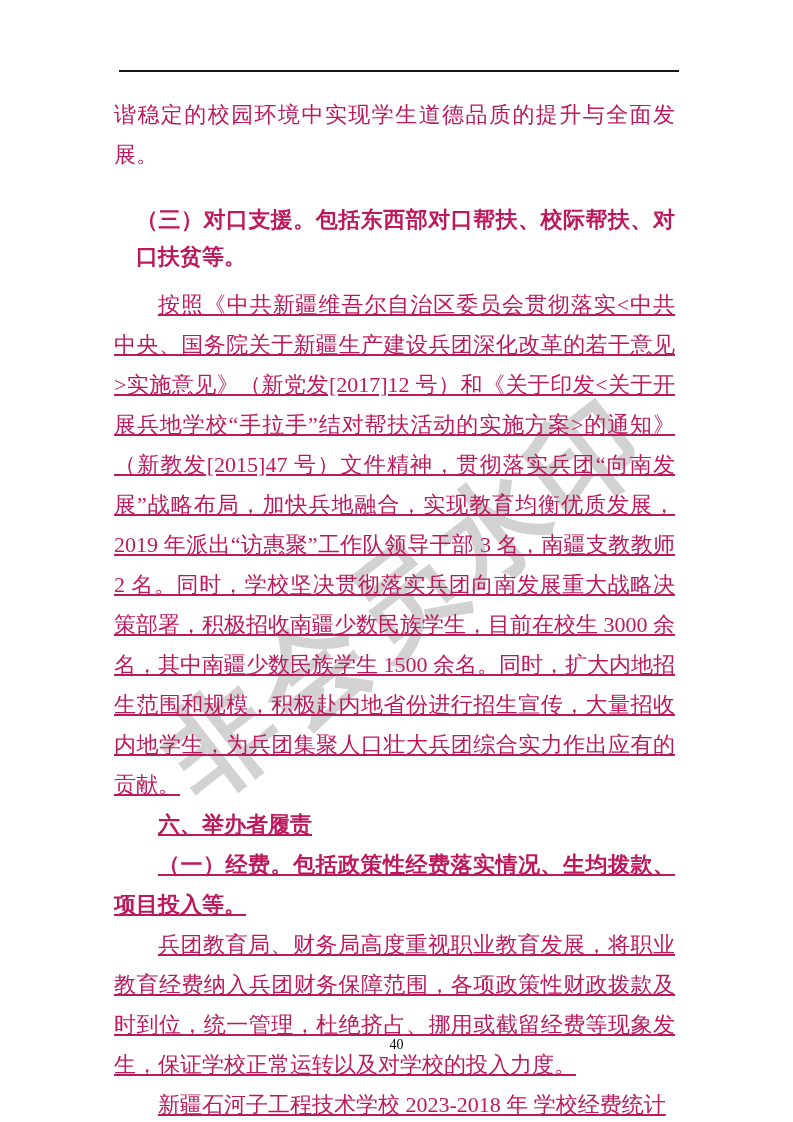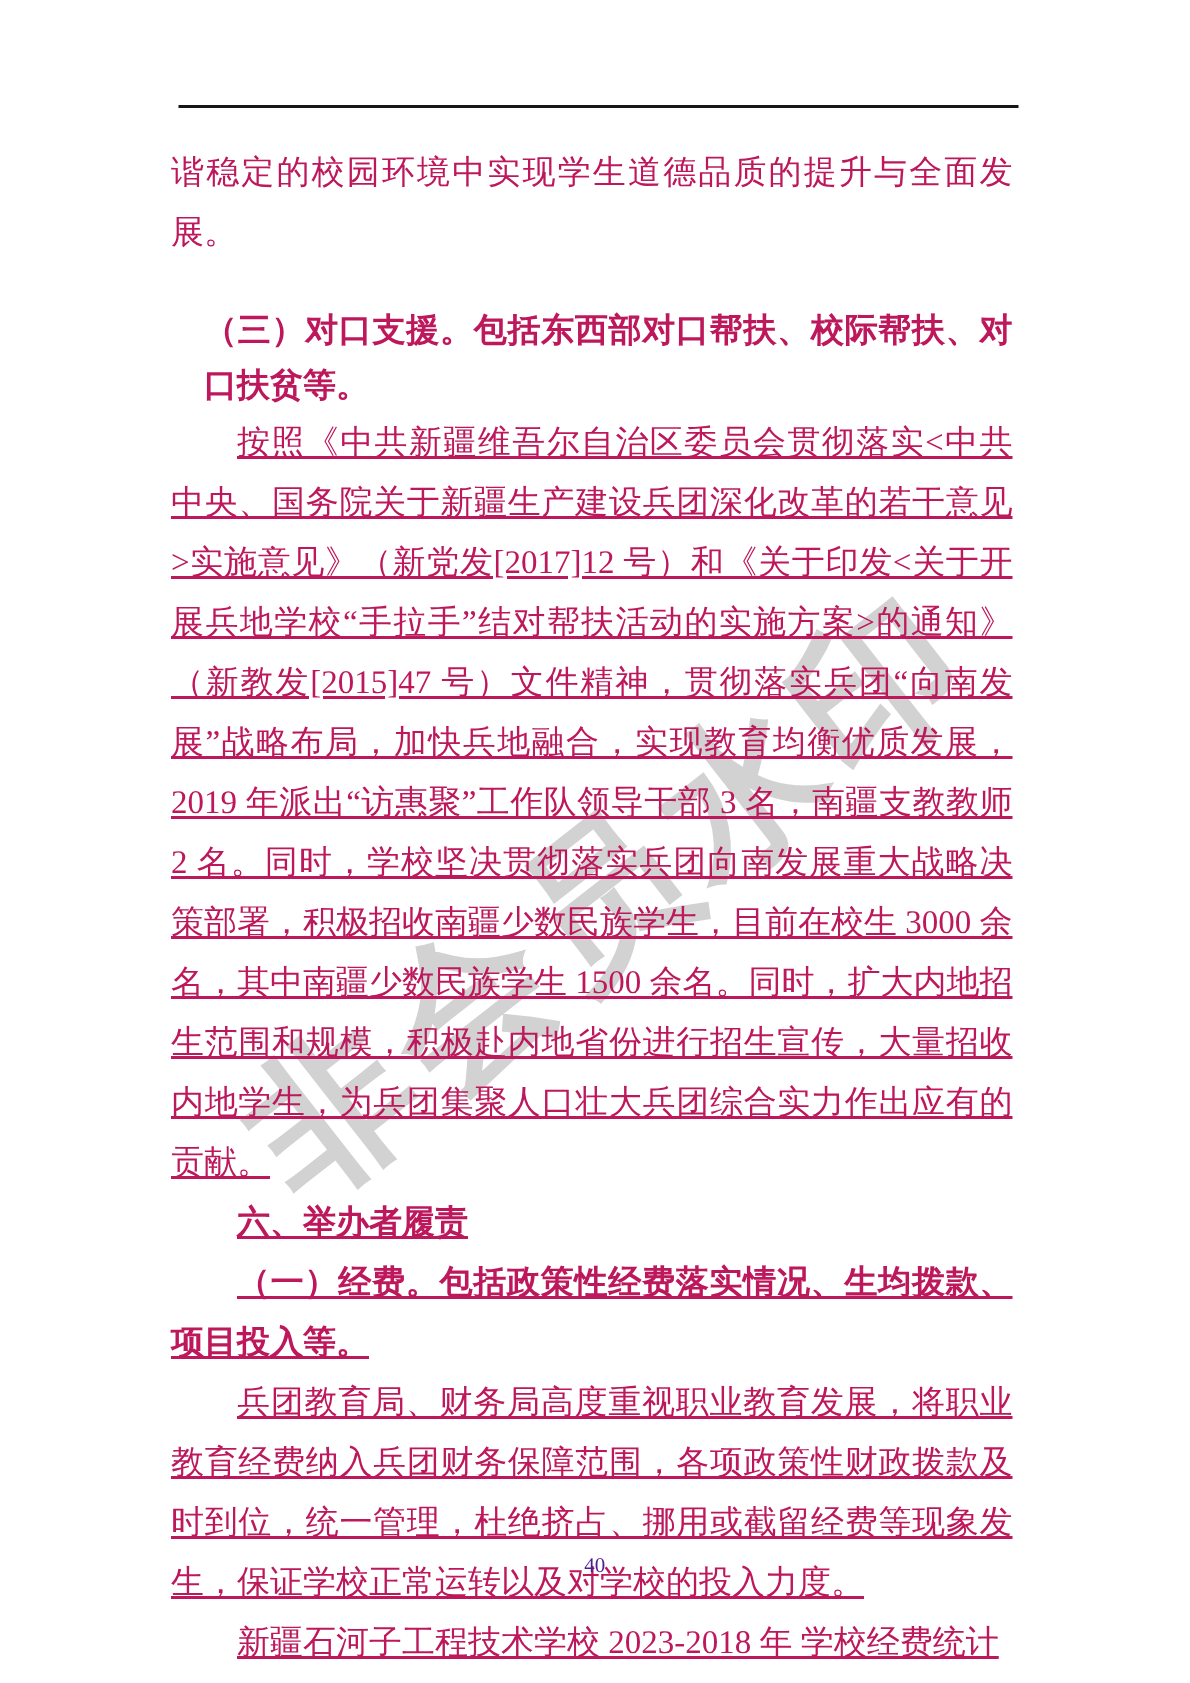--- a/index.html
+++ b/index.html
@@ -47,30 +47,30 @@
     text-align: justify;
     text-justify: inter-character;
   }
   .content p { text-justify: inter-character; }
   .indent { text-indent: 44px; text-decoration: underline; }
   .heading { font-weight: 700; }
   
   .hang {
     margin-left: 22px;
     margin-top: 26px;
-    margin-bottom: 0;
+    margin-bottom: 10px;
     line-height: 37px;
   }
   .page-number {
     position: absolute;
     left: 0; right: 0;
     top: 1037px;
     text-align: center;
     font-size: 14px;
-    color: #4c1d95;
+    color: #000000;
     z-index: 2;
     font-family: "Liberation Serif", "DejaVu Serif", serif;
   }
 </style>
 </head>
 <body>
 
 <div class="page">
 
   <div class="watermark">非会员水印</div>

